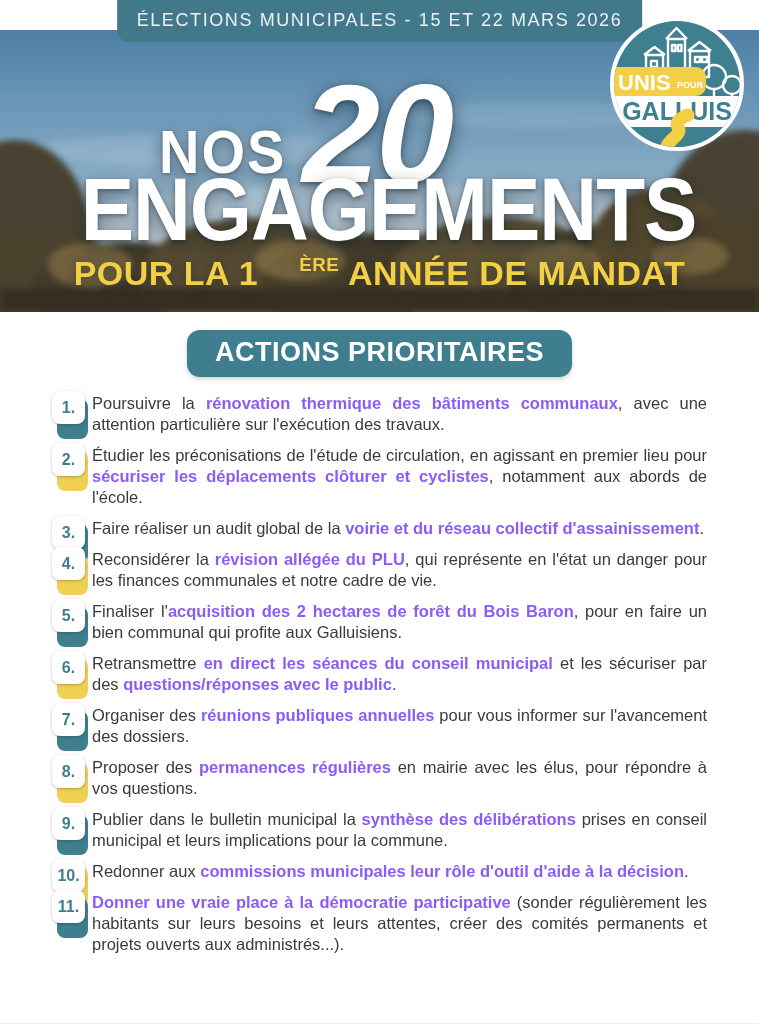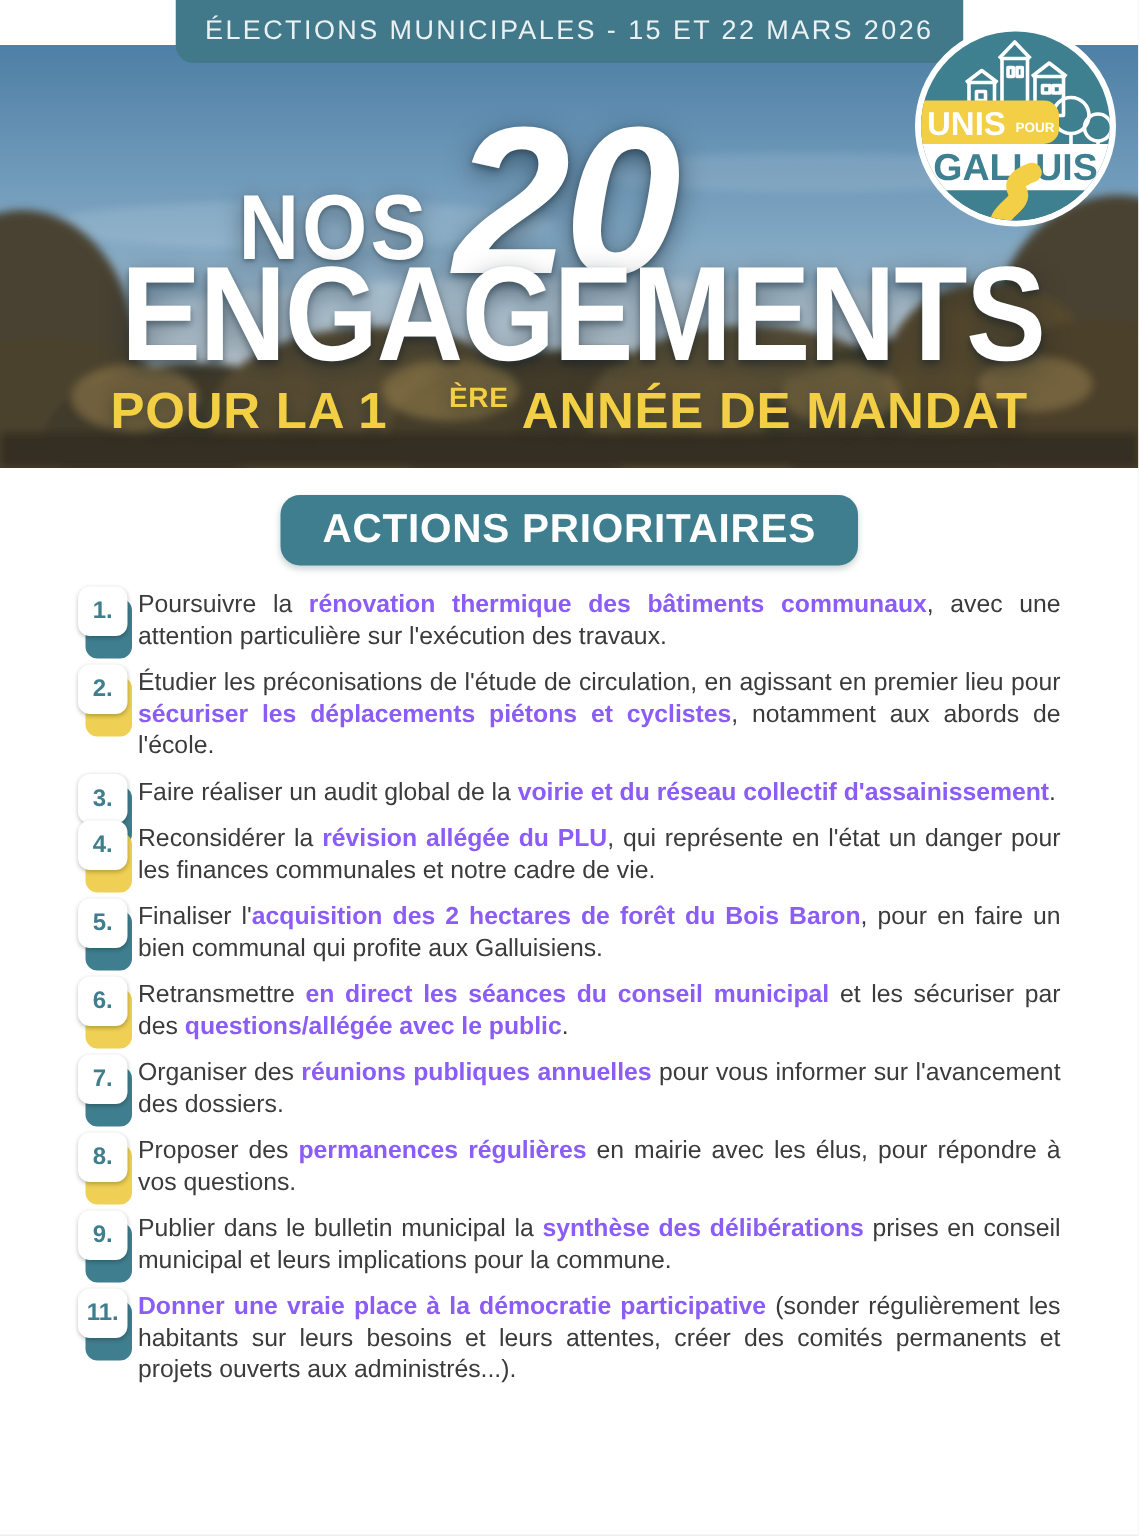--- a/index.html
+++ b/index.html
@@ -221,21 +221,21 @@
           <div class="shadow"></div>
           <div class="face">1.</div>
         </div>
         <p class="item-text"><span class="seg">Poursuivre la </span><span class="seg-b">rénovation thermique des bâtiments communaux</span><span class="seg">, avec une attention particulière sur l'exécution des travaux.</span></p>
       </div>
       <div class="item">
         <div class="badge accent-yellow">
           <div class="shadow"></div>
           <div class="face">2.</div>
         </div>
-        <p class="item-text"><span class="seg">Étudier les préconisations de l'étude de circulation, en agissant en premier lieu pour </span><span class="seg-b">sécuriser les déplacements piétons et cyclistes</span><span class="seg">, notamment aux abords de l'école.</span></p>
+        <p class="item-text"><span class="seg">Étudier les préconisations de l'étude de circulation, en agissant en premier lieu pour </span><span class="seg-b">sécuriser les déplacements clôturer et cyclistes</span><span class="seg">, notamment aux abords de l'école.</span></p>
       </div>
       <div class="item">
         <div class="badge accent-teal">
           <div class="shadow"></div>
           <div class="face">3.</div>
         </div>
         <p class="item-text"><span class="seg">Faire réaliser un audit global de la </span><span class="seg-b">voirie et du réseau collectif d'assainissement</span><span class="seg">.</span></p>
       </div>
       <div class="item">
         <div class="badge accent-yellow">
@@ -249,21 +249,21 @@
           <div class="shadow"></div>
           <div class="face">5.</div>
         </div>
         <p class="item-text"><span class="seg">Finaliser l'</span><span class="seg-b">acquisition des 2 hectares de forêt du Bois Baron</span><span class="seg">, pour en faire un bien communal qui profite aux Galluisiens.</span></p>
       </div>
       <div class="item">
         <div class="badge accent-yellow">
           <div class="shadow"></div>
           <div class="face">6.</div>
         </div>
-        <p class="item-text"><span class="seg">Retransmettre </span><span class="seg-b">en direct les séances du conseil municipal</span><span class="seg"> et les sécuriser par des </span><span class="seg-b">questions/allégée avec le public</span><span class="seg">.</span></p>
+        <p class="item-text"><span class="seg">Retransmettre </span><span class="seg-b">en direct les séances du conseil municipal</span><span class="seg"> et les sécuriser par des </span><span class="seg-b">questions/réponses avec le public</span><span class="seg">.</span></p>
       </div>
       <div class="item">
         <div class="badge accent-teal">
           <div class="shadow"></div>
           <div class="face">7.</div>
         </div>
         <p class="item-text"><span class="seg">Organiser des </span><span class="seg-b">réunions publiques annuelles</span><span class="seg"> pour vous informer sur l'avancement des dossiers.</span></p>
       </div>
       <div class="item">
         <div class="badge accent-yellow">
@@ -273,20 +273,27 @@
         <p class="item-text"><span class="seg">Proposer des </span><span class="seg-b">permanences régulières</span><span class="seg"> en mairie avec les élus, pour répondre à vos questions.</span></p>
       </div>
       <div class="item">
         <div class="badge accent-teal">
           <div class="shadow"></div>
           <div class="face">9.</div>
         </div>
         <p class="item-text"><span class="seg">Publier dans le bulletin municipal la </span><span class="seg-b">synthèse des délibérations</span><span class="seg"> prises en conseil municipal et leurs implications pour la commune.</span></p>
       </div>
       <div class="item">
+        <div class="badge accent-yellow">
+          <div class="shadow"></div>
+          <div class="face">10.</div>
+        </div>
+        <p class="item-text"><span class="seg">Redonner aux </span><span class="seg-b">commissions municipales leur rôle d'outil d'aide à la décision</span><span class="seg">.</span></p>
+      </div>
+      <div class="item">
         <div class="badge accent-teal">
           <div class="shadow"></div>
           <div class="face">11.</div>
         </div>
         <p class="item-text"><span class="seg-b">Donner une vraie place à la démocratie participative</span><span class="seg"> (sonder régulièrement les habitants sur leurs besoins et leurs attentes, créer des comités permanents et projets ouverts aux administrés...).</span></p>
       </div>
     </div>
 
 </div>
 

